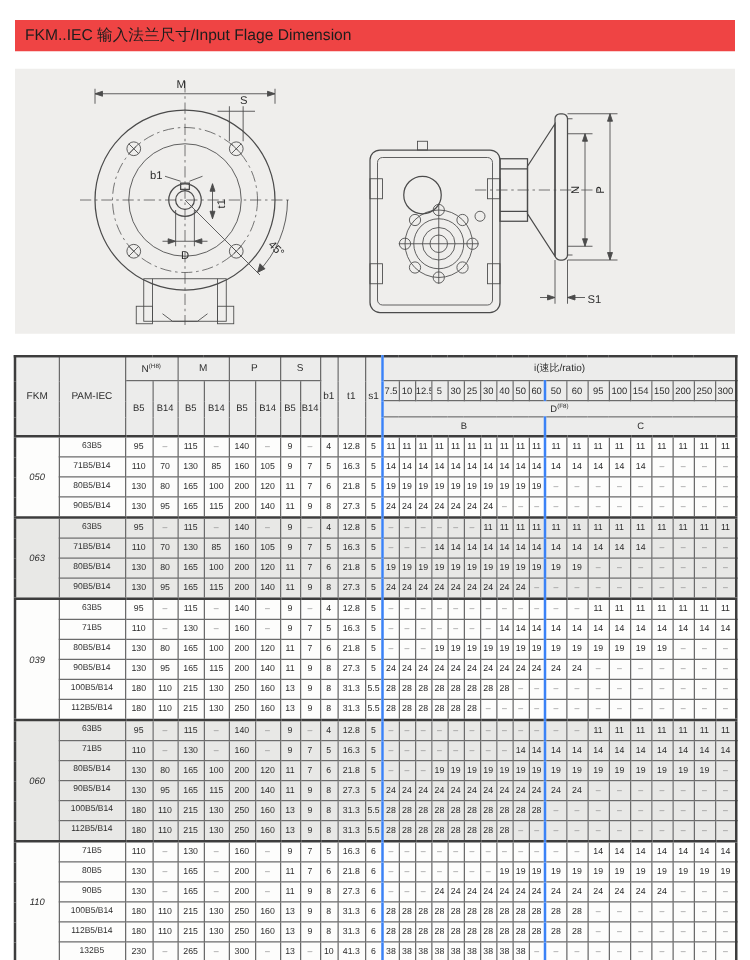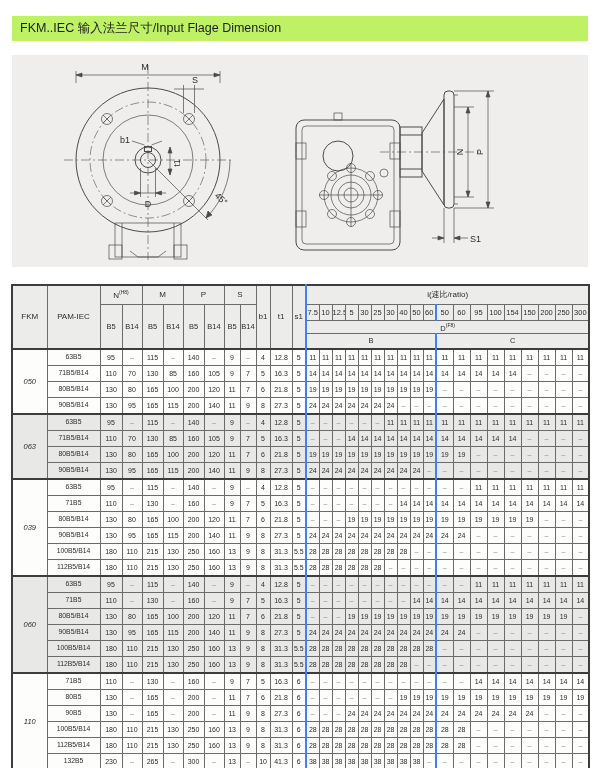--- a/index.html
+++ b/index.html
@@ -2,21 +2,21 @@
 <html><head>
 <meta charset="utf-8">
 <style>
   html,body{margin:0;padding:0;}
   body{
     width:600px;height:768px;background:#ffffff;overflow:hidden;
     font-family:"Liberation Sans","DejaVu Sans",sans-serif;color:#222;
     -webkit-font-smoothing:antialiased;
   }
   .title-bar{
-    margin:16px 12px 0 12px;height:25px;background:#bef264;
+    margin:16px 12px 0 12px;height:25px;background:#ef4444;
     line-height:25px;padding-left:8px;font-size:12.5px;color:#1d1d1d;
   }
   .drawing-panel{
     margin:14px 12px 0 12px;height:212px;background:#efeeec;position:relative;
   }
   .drawing-panel svg{display:block;}
   table{
     border-collapse:collapse;table-layout:fixed;
     margin:17px 11px 0 11px;width:578px;
     font-size:7px;color:#2c2c2c;

